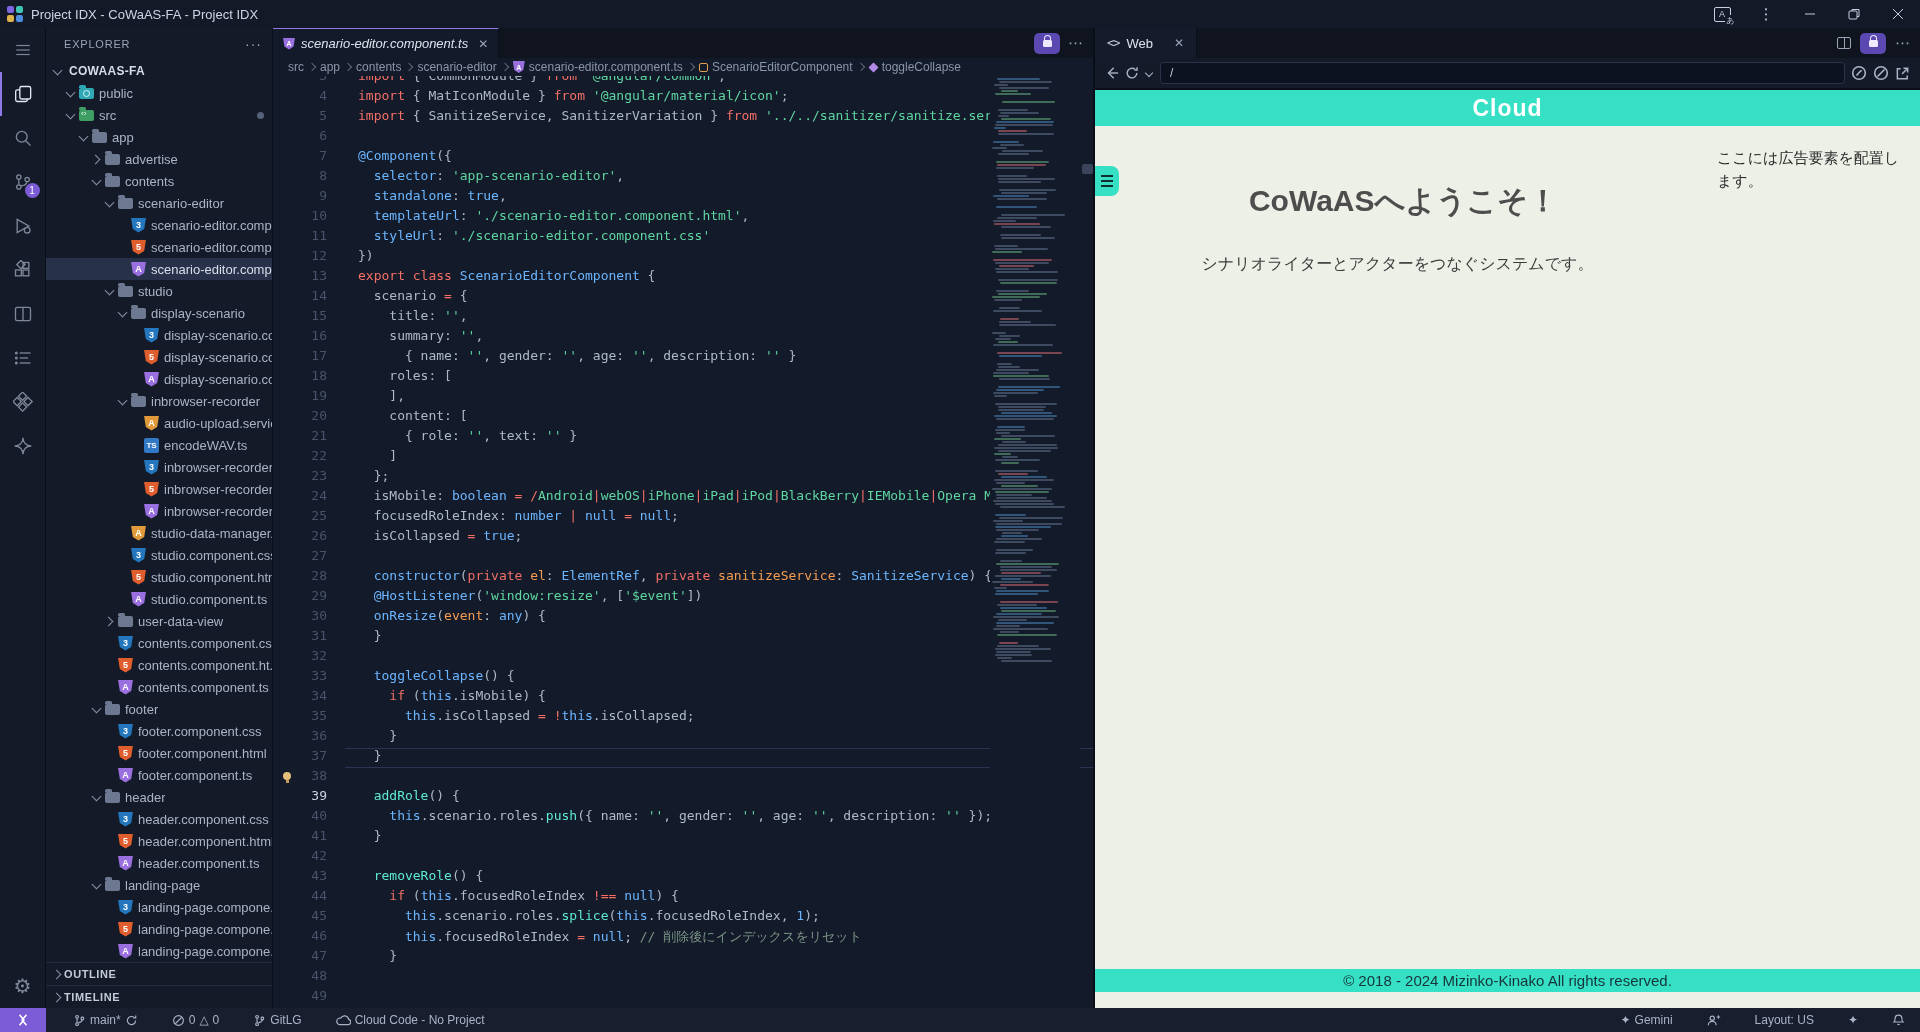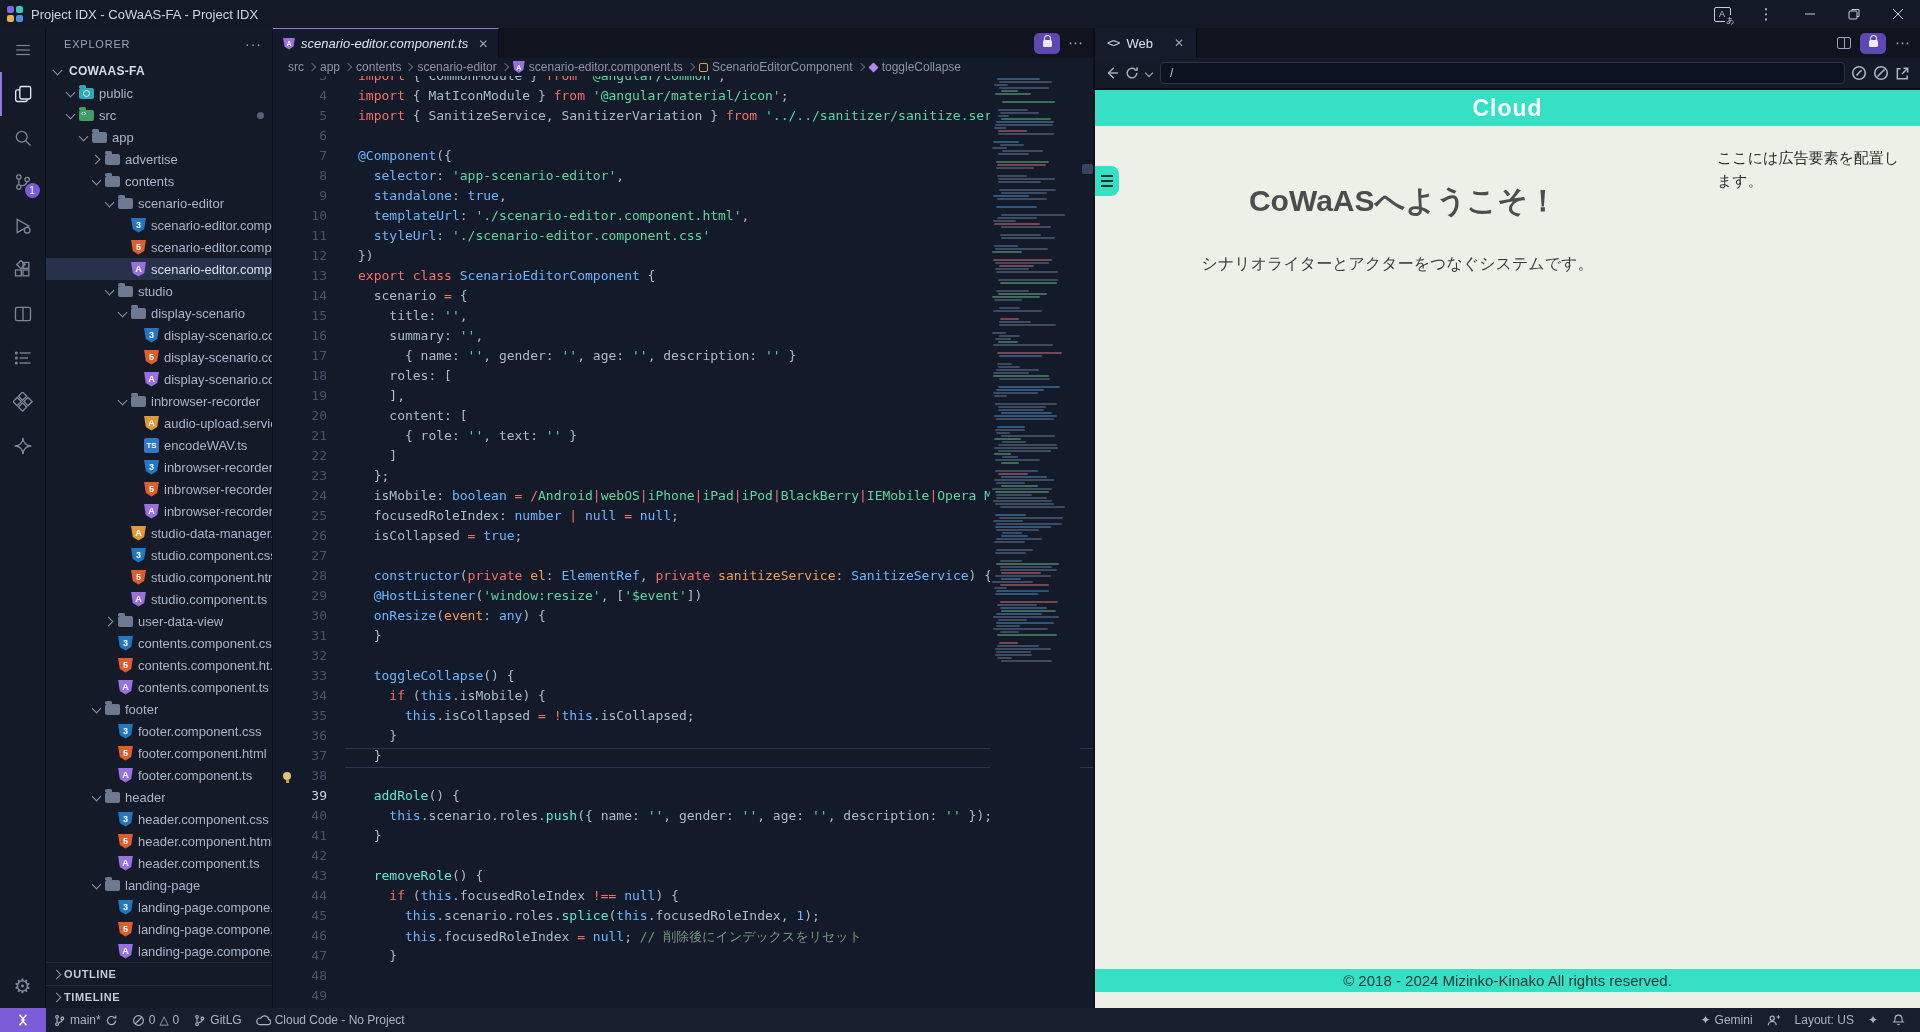--- a/index.html
+++ b/index.html
@@ -169,21 +169,21 @@
     font-size:16px; }
   .pv-footer { position:absolute; left:0; right:0; bottom:16px; height:23px; display:flex;
     align-items:center; justify-content:center; color:#17343a; font-size:15px; }
 
   
   .statusbar { height:24px; background:#181e2e; display:flex; align-items:center; color:#aab3c5;
     font-size:12px; flex:none; }
   .sb-remote { width:46px; height:24px; background:#7b5bd6; display:flex; align-items:center;
     justify-content:center; flex:none; }
   .sb-remote svg { stroke:#fff; fill:none; stroke-width:1.8; }
-  .sb-item { display:flex; align-items:center; gap:4px; padding:0 7px; height:24px; }
+  .sb-item { display:flex; align-items:center; gap:4px; padding:0 7px; height:24px;margin-left:20px; }
   .sb-item svg { stroke:#aab3c5; fill:none; stroke-width:1.4; }
   .sb-right { margin-left:auto; display:flex; align-items:center; padding-right:8px; }
   .sparkle { color:#aab3c5; font-size:12px; }
 </style>
 </head>
 <body>
 
 <div class="app">
 
   <div class="titlebar">

